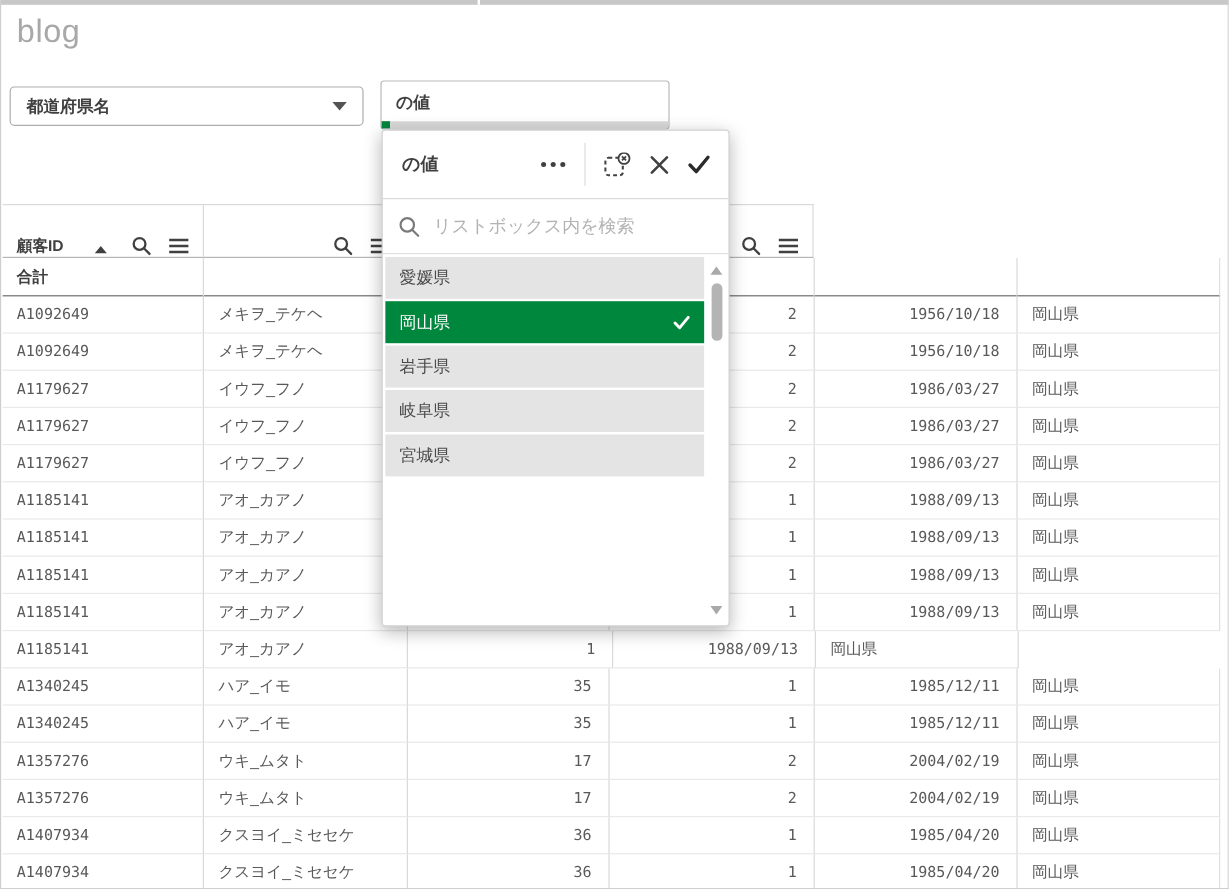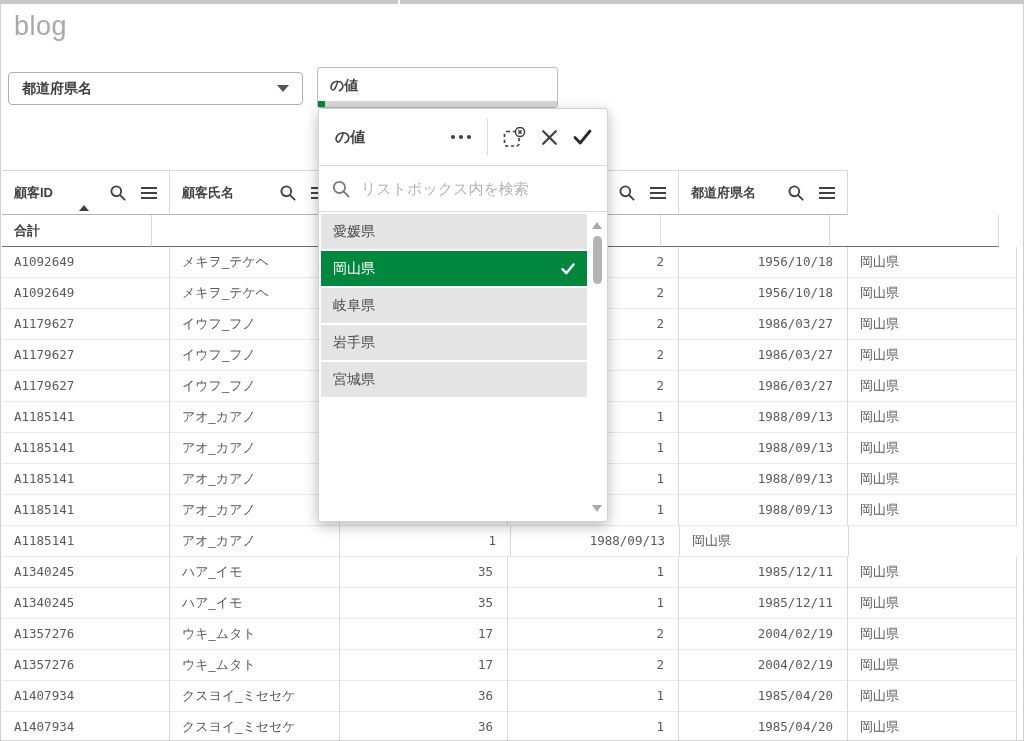--- a/index.html
+++ b/index.html
@@ -31,21 +31,21 @@
   .listbox-widget-title { font-size:14px; font-weight:bold; color:#404040; padding:9px 0 0 12px; }
   .state-bar { position:absolute; left:0; right:0; bottom:0; height:6px; background:#d8d8d8; border-radius:0 0 2px 2px; }
   .state-bar-green { position:absolute; left:0; top:0; width:7px; height:6px; background:#00873e; }
 
   
   .table { position:absolute; left:2px; top:170px; width:1015px; bottom:0; overflow:hidden; font-size:13px; color:#595959; z-index:1; }
   .t-row { display:flex; }
   .t-cell { border-right:1px solid #d9d9d9; overflow:hidden; white-space:nowrap; }
   .t-header .t-cell {
     height:45px; border-top:1px solid #d9d9d9; border-bottom:1px solid #b5b5b5;
-    display:flex; align-items:center; padding:0 11px 0 12px; font-weight:bold; color:#404040; position:relative; cursor:pointer;
+    display:flex; align-items:flex-end; padding:0 11px 0 12px; font-weight:bold; color:#404040; position:relative; cursor:pointer;
   }
   .h-icons { display:flex; align-items:center; gap:13px; margin-left:auto; }
   .t-header .t-cell.align-right { justify-content:flex-end; }
   .t-header .t-cell.align-right .h-icons { margin-left:13px; }
   .sort-asc { position:absolute; left:77px; bottom:3px; width:0; height:0;
     border-left:5px solid transparent; border-right:5px solid transparent; border-bottom:6px solid #404040; }
   .t-total .t-cell { height:32px; line-height:31px; border-bottom:1px solid #6b6b6b; padding:0 12px; font-weight:bold; color:#404040; }
   .t-data .t-cell { height:31px; line-height:30px; border-bottom:1px solid #e9e9e9; padding:0 14px 0 12px; }
   .align-right { text-align:right; }
   .mono { font-family:"DejaVu Sans Mono", monospace; font-size:12.5px; }
@@ -107,87 +107,71 @@
               <line x1="11.1" y1="11.1" x2="15.6" y2="15.6" stroke="#404040" stroke-width="1.9" stroke-linecap="round"></line>
             </svg>
           </span>
           <span style="display:flex">
             <svg width="18" height="14" viewBox="0 0 18 14">
               <path d="M1 2h16M1 7h16M1 12h16" stroke="#404040" stroke-width="2.2"></path>
             </svg>
           </span>
         </span>
       </div>
-      <div class="t-cell" style="width: 170px;">
-        <span>顧客氏名</span>
+      <div class="t-cell align-right" style="width: 168px;">
+        <span></span>
         <span class="h-icons">
           <span style="display:flex">
             <svg width="18" height="18" viewBox="0 0 18 18">
               <circle cx="7.3" cy="7.3" r="4.9" fill="none" stroke="#404040" stroke-width="1.9"></circle>
               <line x1="11.1" y1="11.1" x2="15.6" y2="15.6" stroke="#404040" stroke-width="1.9" stroke-linecap="round"></line>
             </svg>
           </span>
           <span style="display:flex">
             <svg width="18" height="14" viewBox="0 0 18 14">
               <path d="M1 2h16M1 7h16M1 12h16" stroke="#404040" stroke-width="2.2"></path>
             </svg>
           </span>
         </span>
       </div>
-      <div class="t-cell align-right" style="width: 168px;">
+      <div class="t-cell align-right" style="width: 171px;">
         <span></span>
         <span class="h-icons">
           <span style="display:flex">
             <svg width="18" height="18" viewBox="0 0 18 18">
               <circle cx="7.3" cy="7.3" r="4.9" fill="none" stroke="#404040" stroke-width="1.9"></circle>
               <line x1="11.1" y1="11.1" x2="15.6" y2="15.6" stroke="#404040" stroke-width="1.9" stroke-linecap="round"></line>
             </svg>
           </span>
           <span style="display:flex">
             <svg width="18" height="14" viewBox="0 0 18 14">
               <path d="M1 2h16M1 7h16M1 12h16" stroke="#404040" stroke-width="2.2"></path>
             </svg>
           </span>
         </span>
       </div>
-      <div class="t-cell align-right" style="width: 171px;">
-        <span></span>
+      <div class="t-cell" style="width: 169px;">
+        <span>都道府県名</span>
         <span class="h-icons">
           <span style="display:flex">
             <svg width="18" height="18" viewBox="0 0 18 18">
               <circle cx="7.3" cy="7.3" r="4.9" fill="none" stroke="#404040" stroke-width="1.9"></circle>
               <line x1="11.1" y1="11.1" x2="15.6" y2="15.6" stroke="#404040" stroke-width="1.9" stroke-linecap="round"></line>
             </svg>
           </span>
           <span style="display:flex">
             <svg width="18" height="14" viewBox="0 0 18 14">
               <path d="M1 2h16M1 7h16M1 12h16" stroke="#404040" stroke-width="2.2"></path>
             </svg>
           </span>
         </span>
       </div>
-      <div class="t-cell" style="width: 169px;">
-        <span>都道府県名</span>
-        <span class="h-icons">
-          <span style="display:flex">
-            <svg width="18" height="18" viewBox="0 0 18 18">
-              <circle cx="7.3" cy="7.3" r="4.9" fill="none" stroke="#404040" stroke-width="1.9"></circle>
-              <line x1="11.1" y1="11.1" x2="15.6" y2="15.6" stroke="#404040" stroke-width="1.9" stroke-linecap="round"></line>
-            </svg>
-          </span>
-          <span style="display:flex">
-            <svg width="18" height="14" viewBox="0 0 18 14">
-              <path d="M1 2h16M1 7h16M1 12h16" stroke="#404040" stroke-width="2.2"></path>
-            </svg>
-          </span>
-        </span>
-      </div>
     </div>
   <div class="t-row t-total" id="ttotal-row">
-      <div class="t-cell" style="width: 150px;">合計</div>
+      <div class="t-cell" style="width: 168px;">合計</div>
       <div class="t-cell" style="width: 170px;"></div>
       <div class="t-cell align-right" style="width: 168px;"></div>
       <div class="t-cell align-right" style="width: 171px;"></div>
       <div class="t-cell align-right" style="width: 169px;"></div>
       <div class="t-cell" style="width: 169px;"></div>
     </div>
   <div id="tbody">
       <div class="t-row t-data">
         <div class="t-cell mono" style="width: 168px;">A1092649</div>
         <div class="t-cell" style="width: 170px;">メキヲ_テケヘ</div>
@@ -363,24 +347,24 @@
         </div>
         <div class="list-item selected">
           <span>岡山県</span>
           <span class="item-check">
             <svg width="14" height="12" viewBox="0 0 14 12">
               <path d="M1.5 6.2l3.8 4L12.5 1.5" fill="none" stroke="#ffffff" stroke-width="2.4" stroke-linecap="round" stroke-linejoin="round"></path>
             </svg>
           </span>
         </div>
         <div class="list-item">
+          <span>岩手県</span>
+        </div>
+        <div class="list-item">
           <span>岐阜県</span>
-        </div>
-        <div class="list-item">
-          <span>岩手県</span>
         </div>
         <div class="list-item">
           <span>宮城県</span>
         </div>
       </div>
     <div class="popup-scrollbar">
       <span class="sb-up"></span>
       <span class="sb-thumb"></span>
       <span class="sb-down"></span>
     </div>

